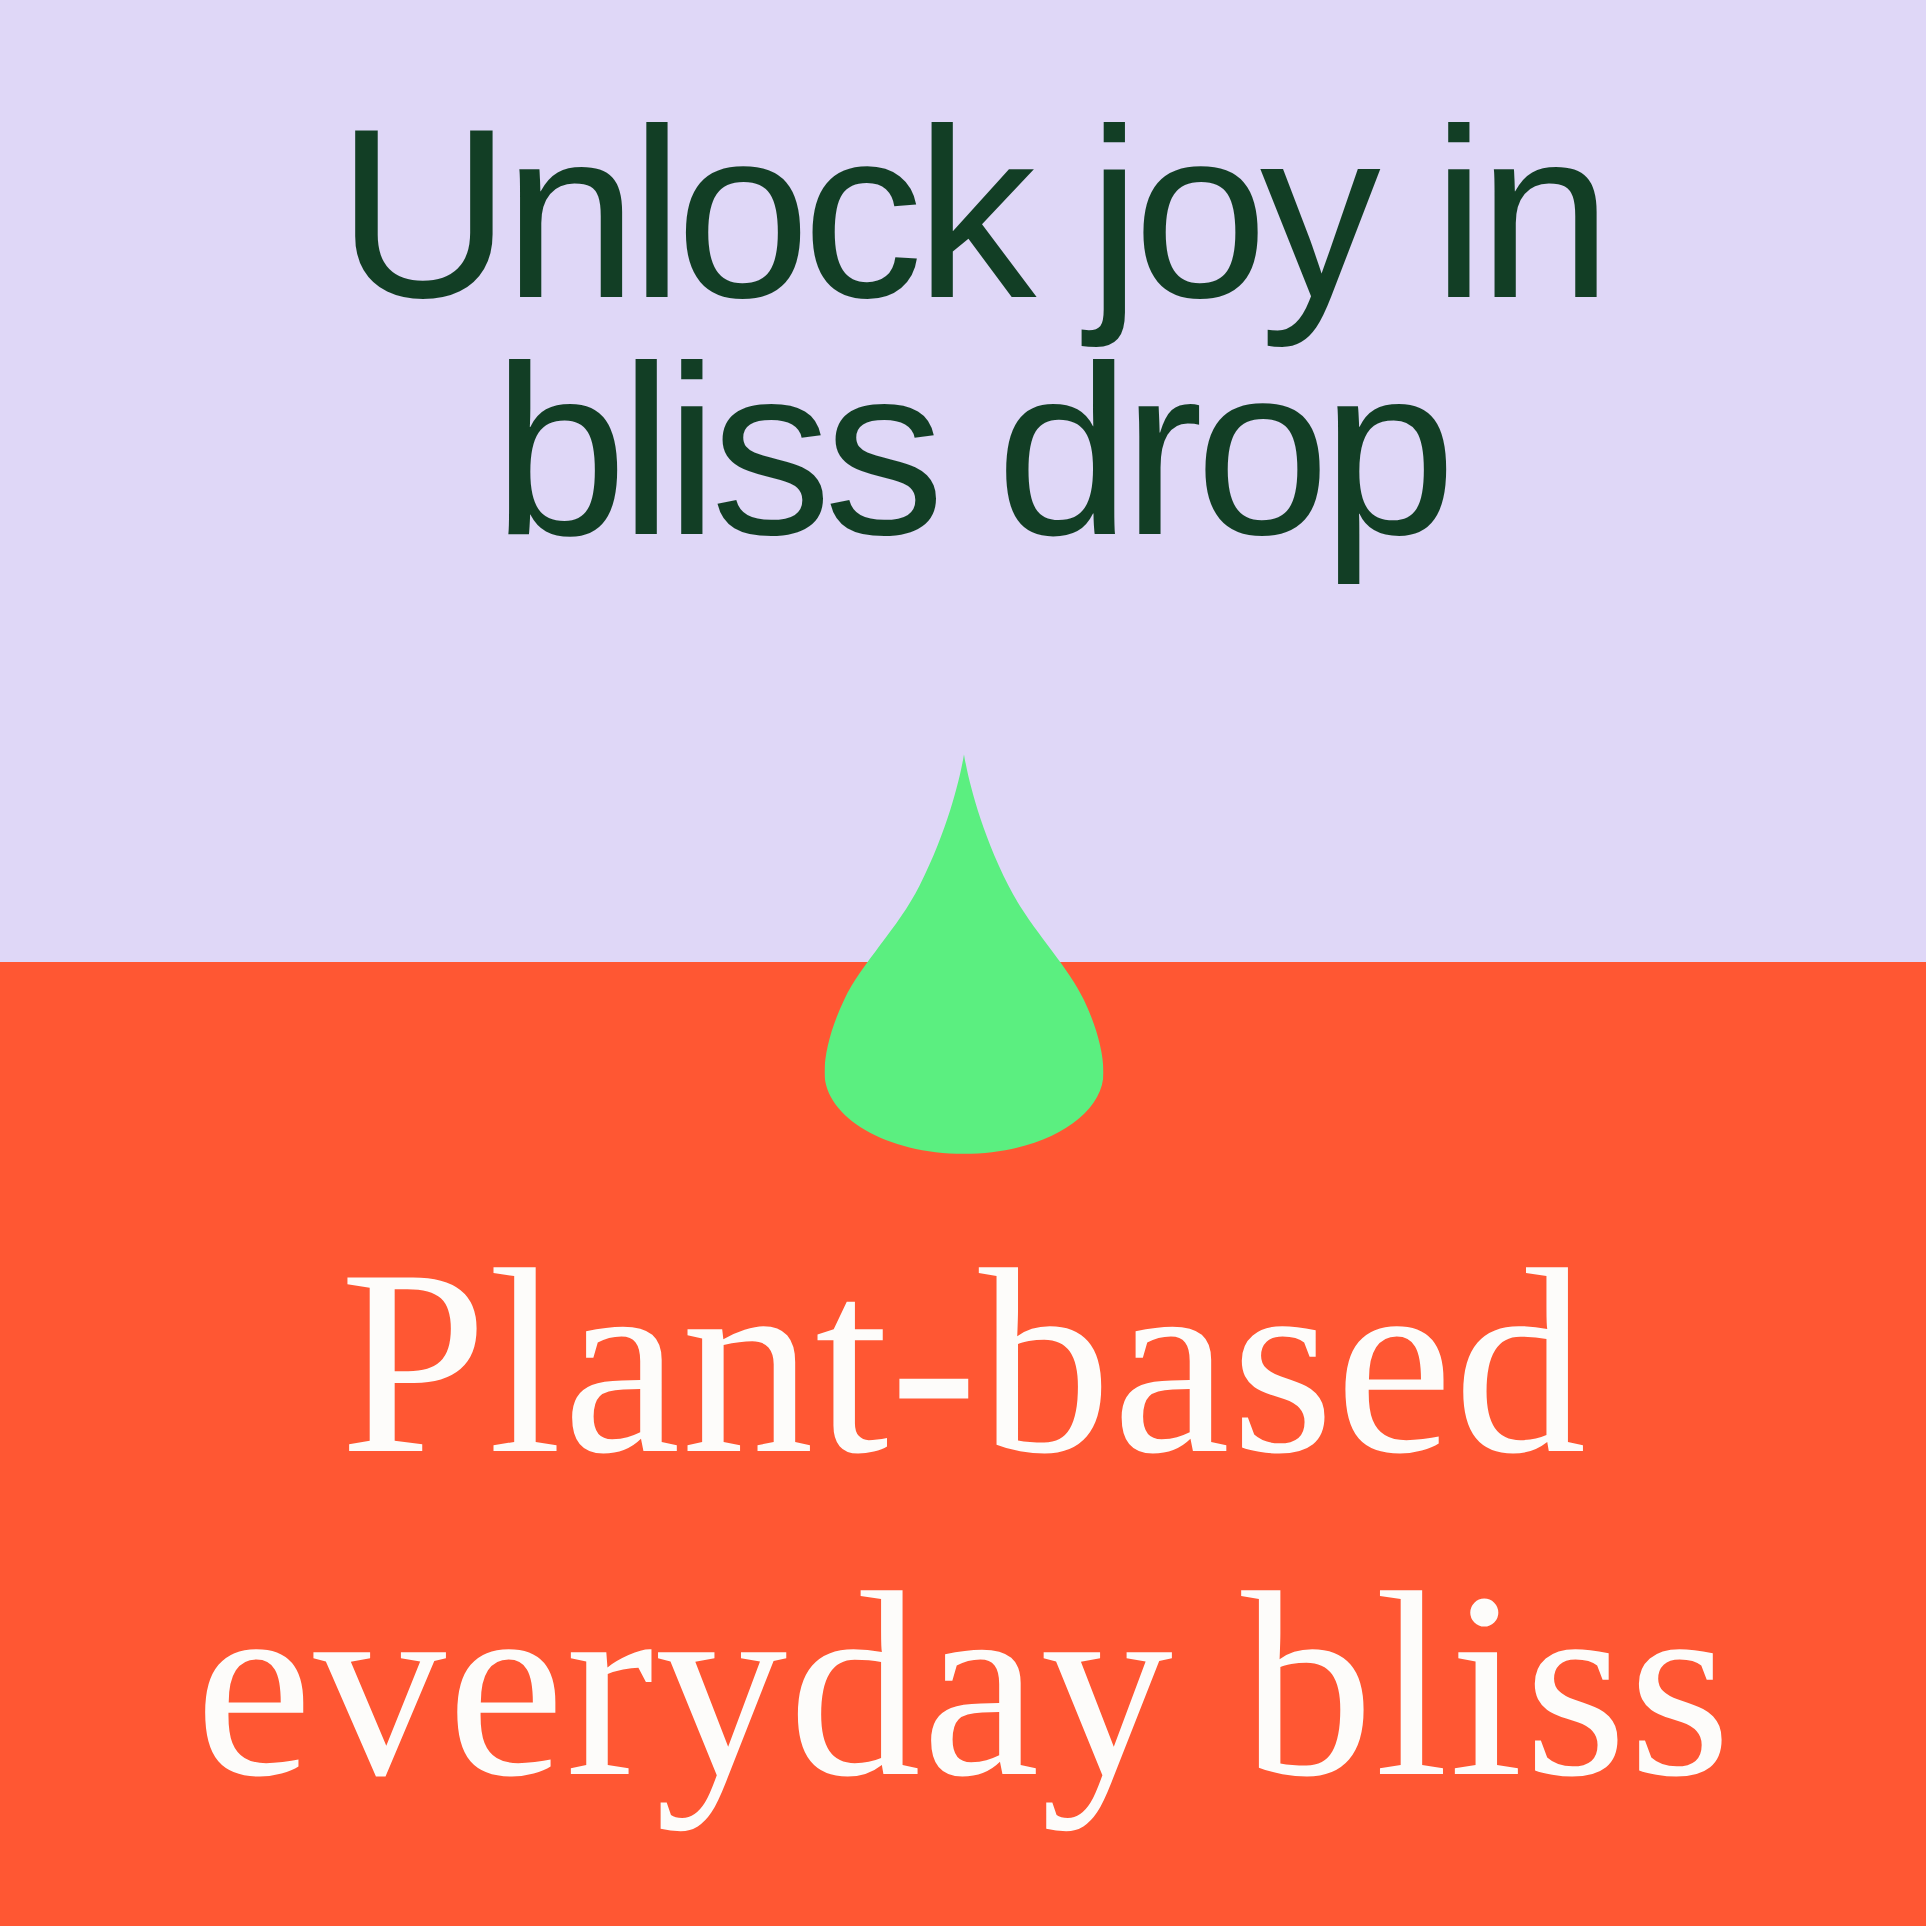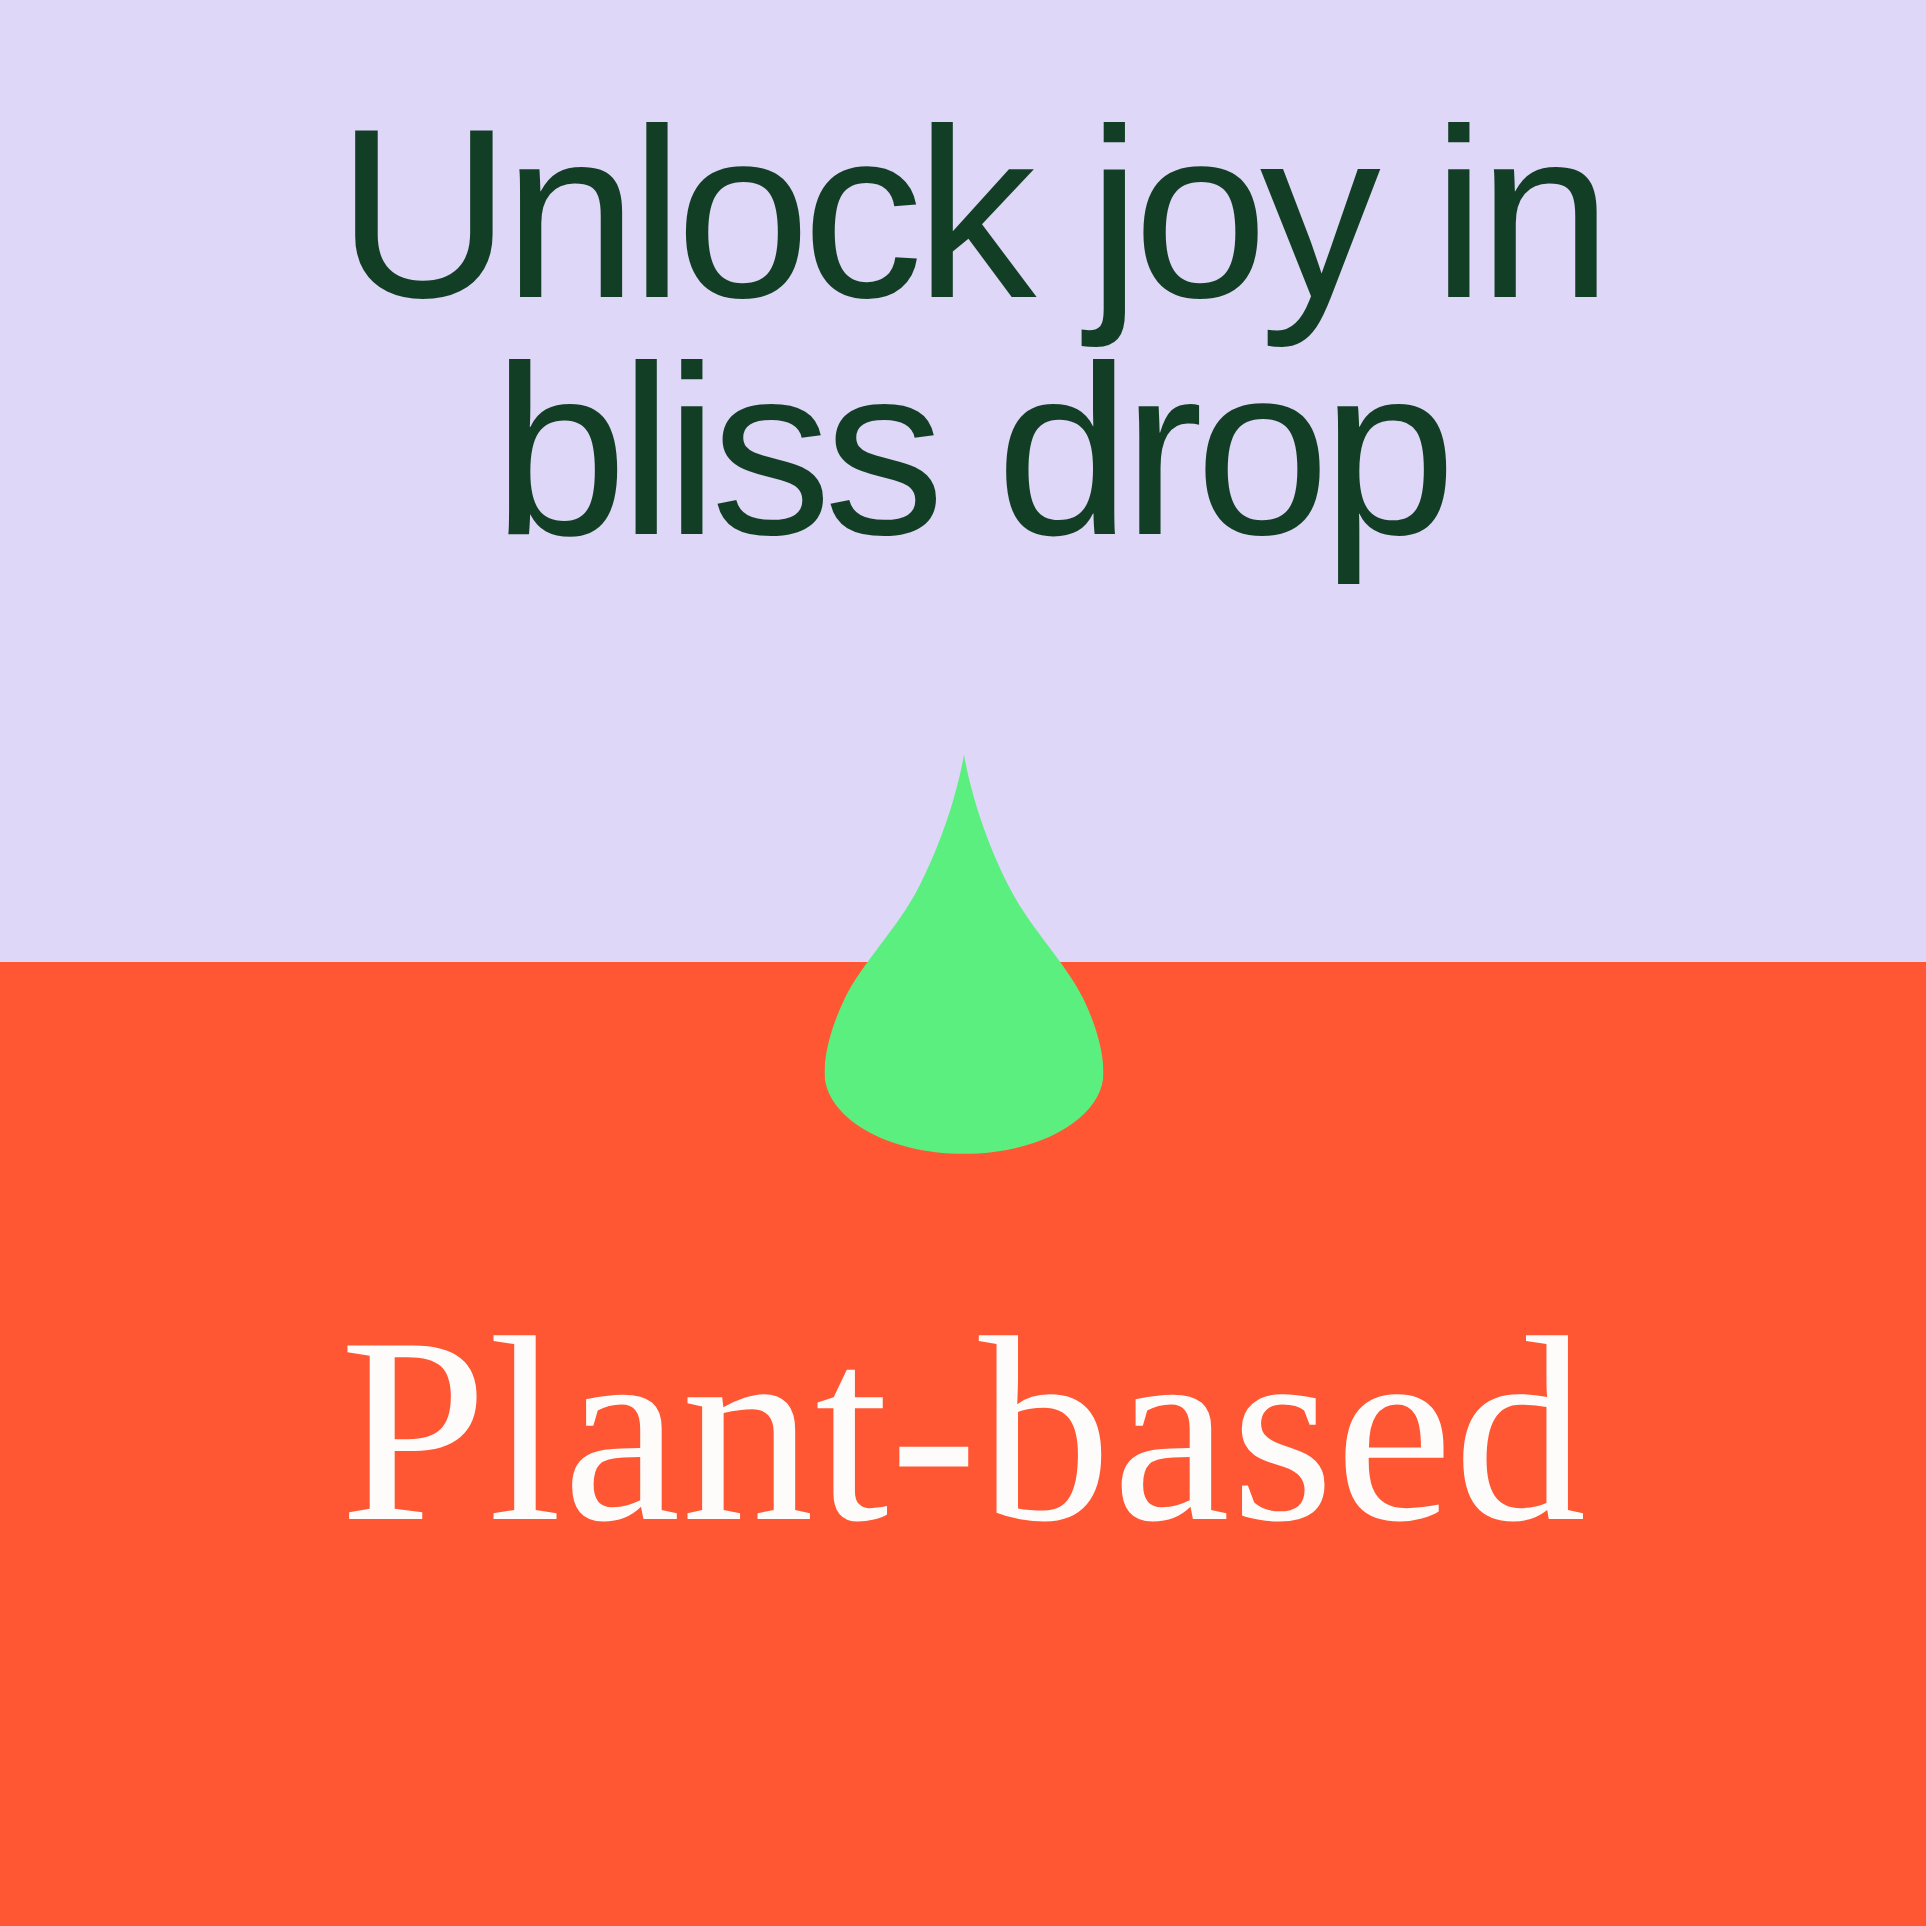--- a/index.html
+++ b/index.html
@@ -62,21 +62,21 @@
   }
   .droplet-wrap svg {
     display: block;
     width: 100%;
     height: 100%;
   }
 
   
   .subhead {
     position: absolute;
-    top: 1268px;
+    top: 1200px;
     left: 0;
     width: 100%;
     text-align: center;
     color: #fdfcfa;
     font-family: "Liberation Serif", serif;
     font-weight: 400;
     font-size: 265px;
     line-height: 1.22;
     letter-spacing: 1px;
     white-space: nowrap;
@@ -107,16 +107,17 @@
                C282 367 219 404 141 404
                C63 404 0 367 0 322
                C0 300 8 273 20 248
                C37 212 75 175 96 133
                C132 62 141 0 141 0 Z" fill="#5BEF80"></path>
     </svg>
   </div>
 
   <div class="subhead" style="color: rgb(253, 252, 250);">
     <span class="line">Plant-based</span>
+    <span class="line">everyday bliss</span>
   </div>
 
 </div>
 
 
 </body></html>

